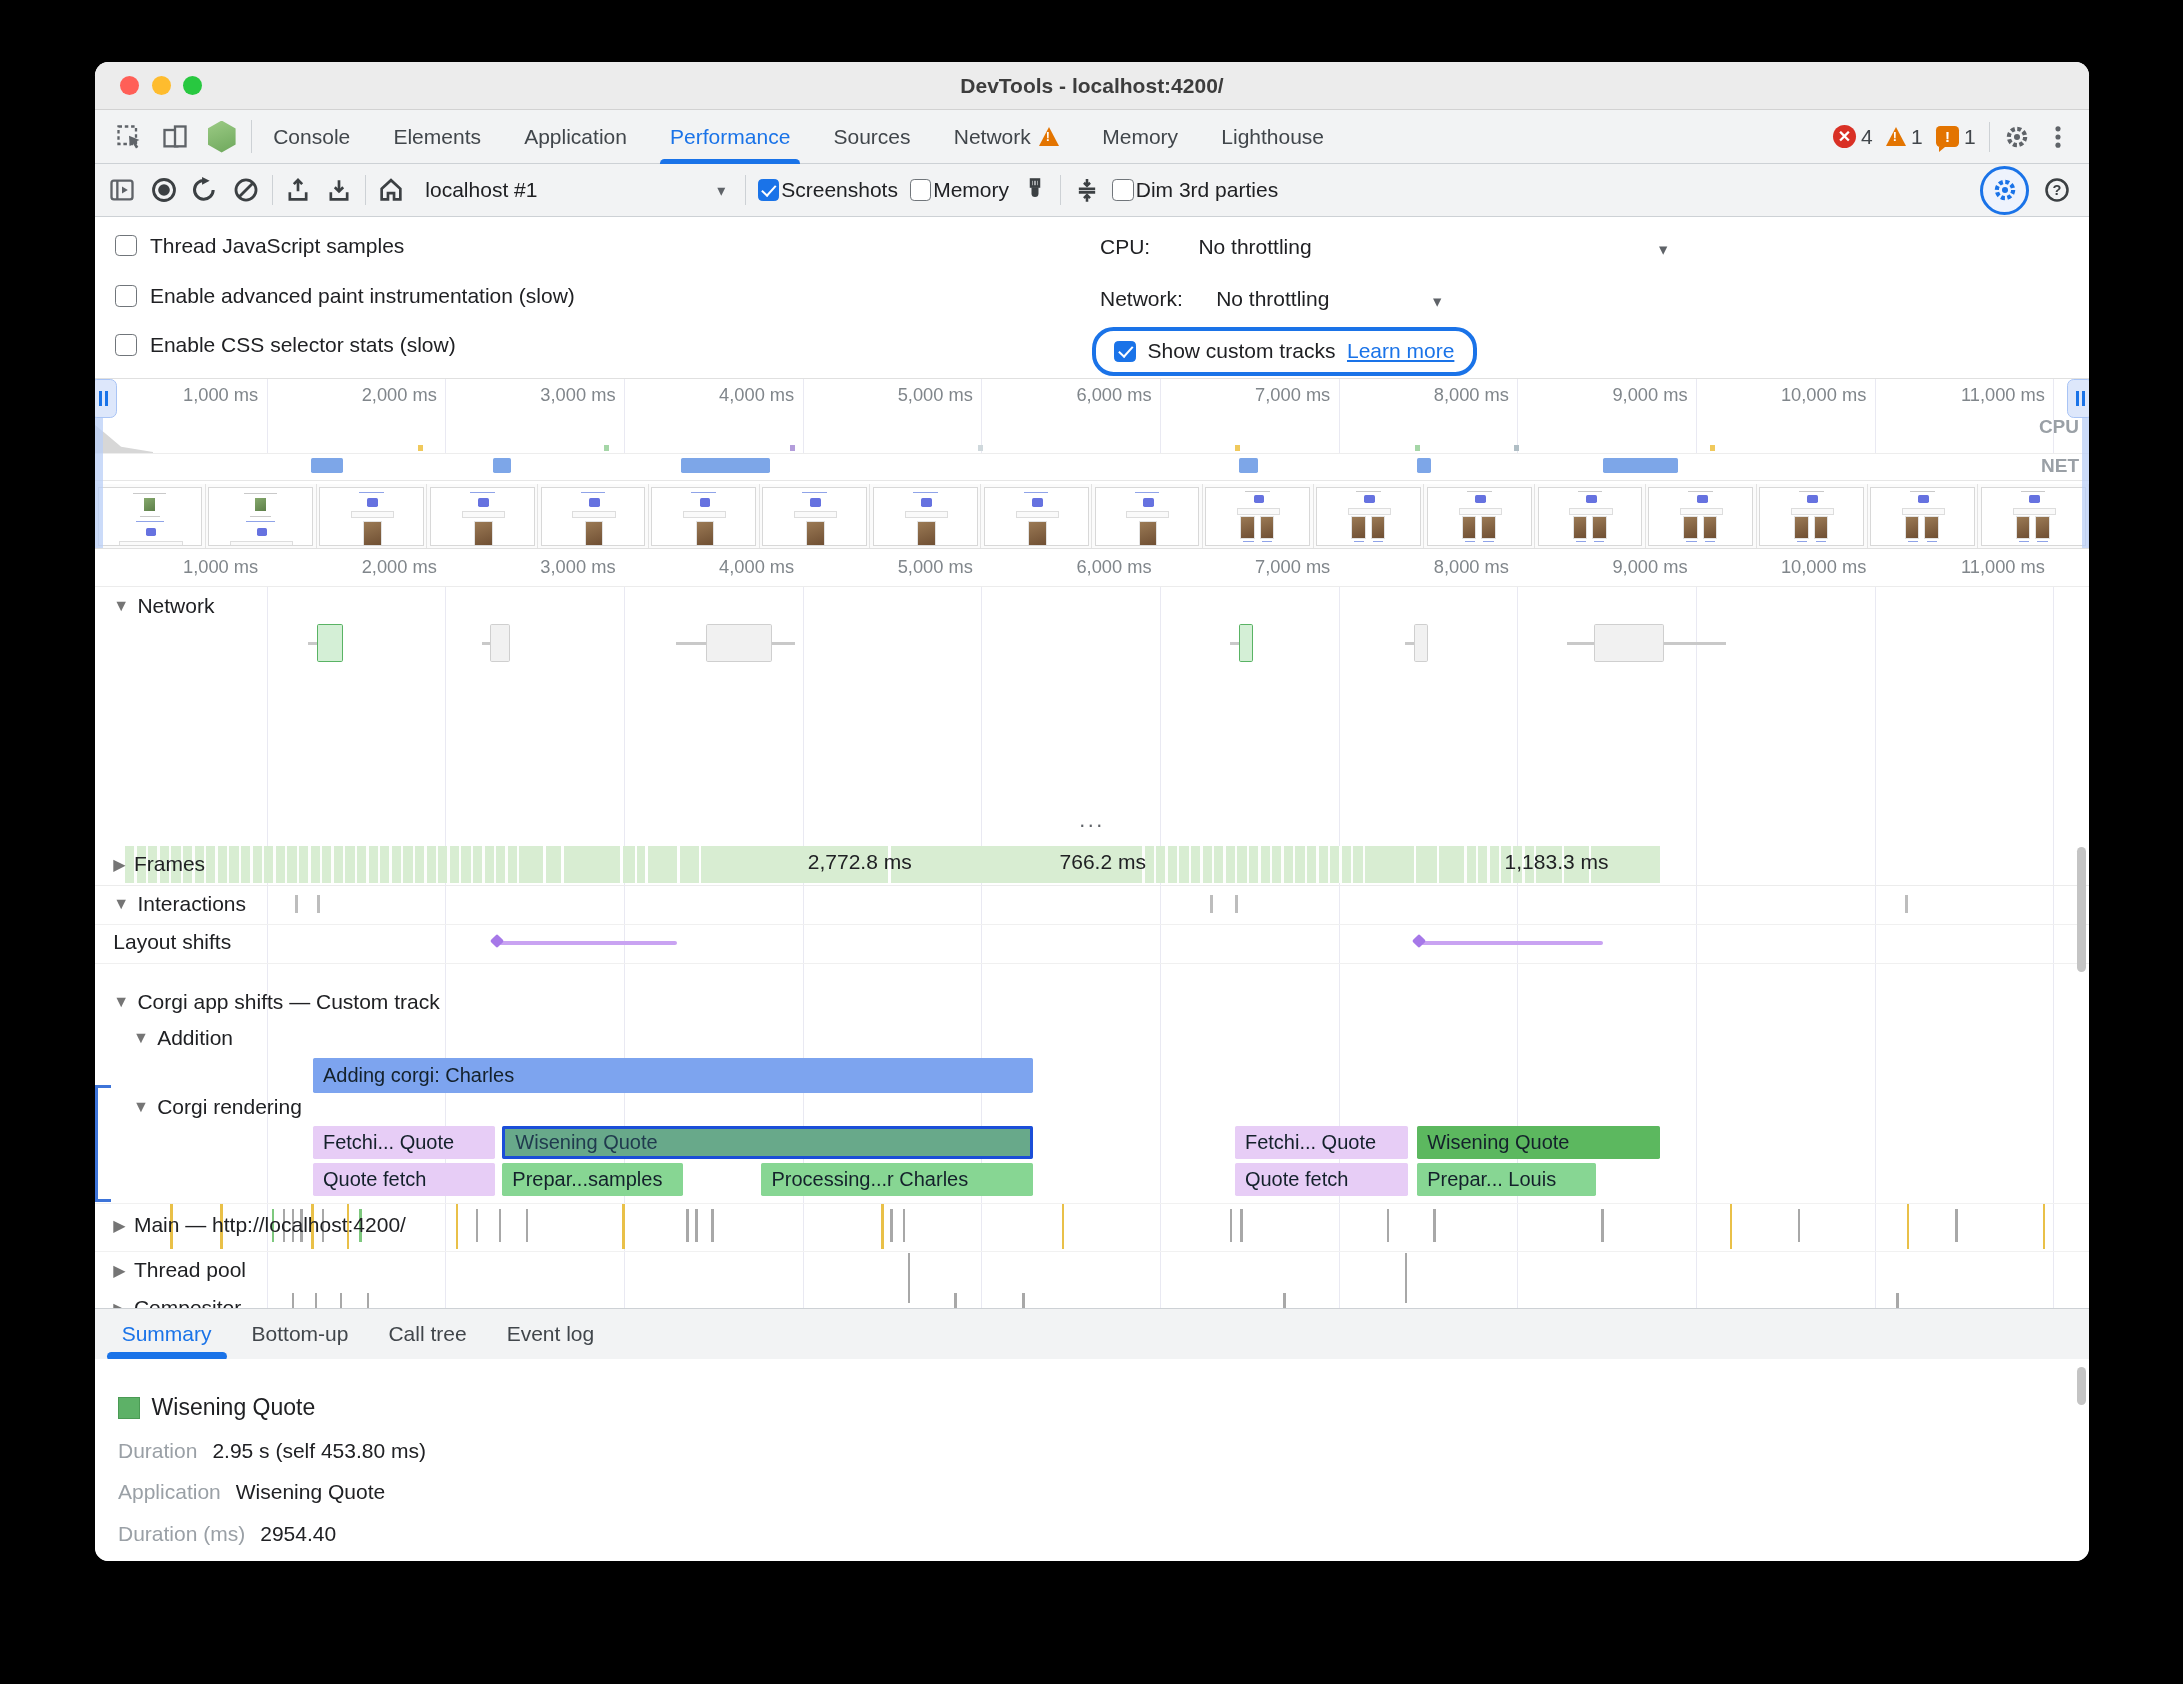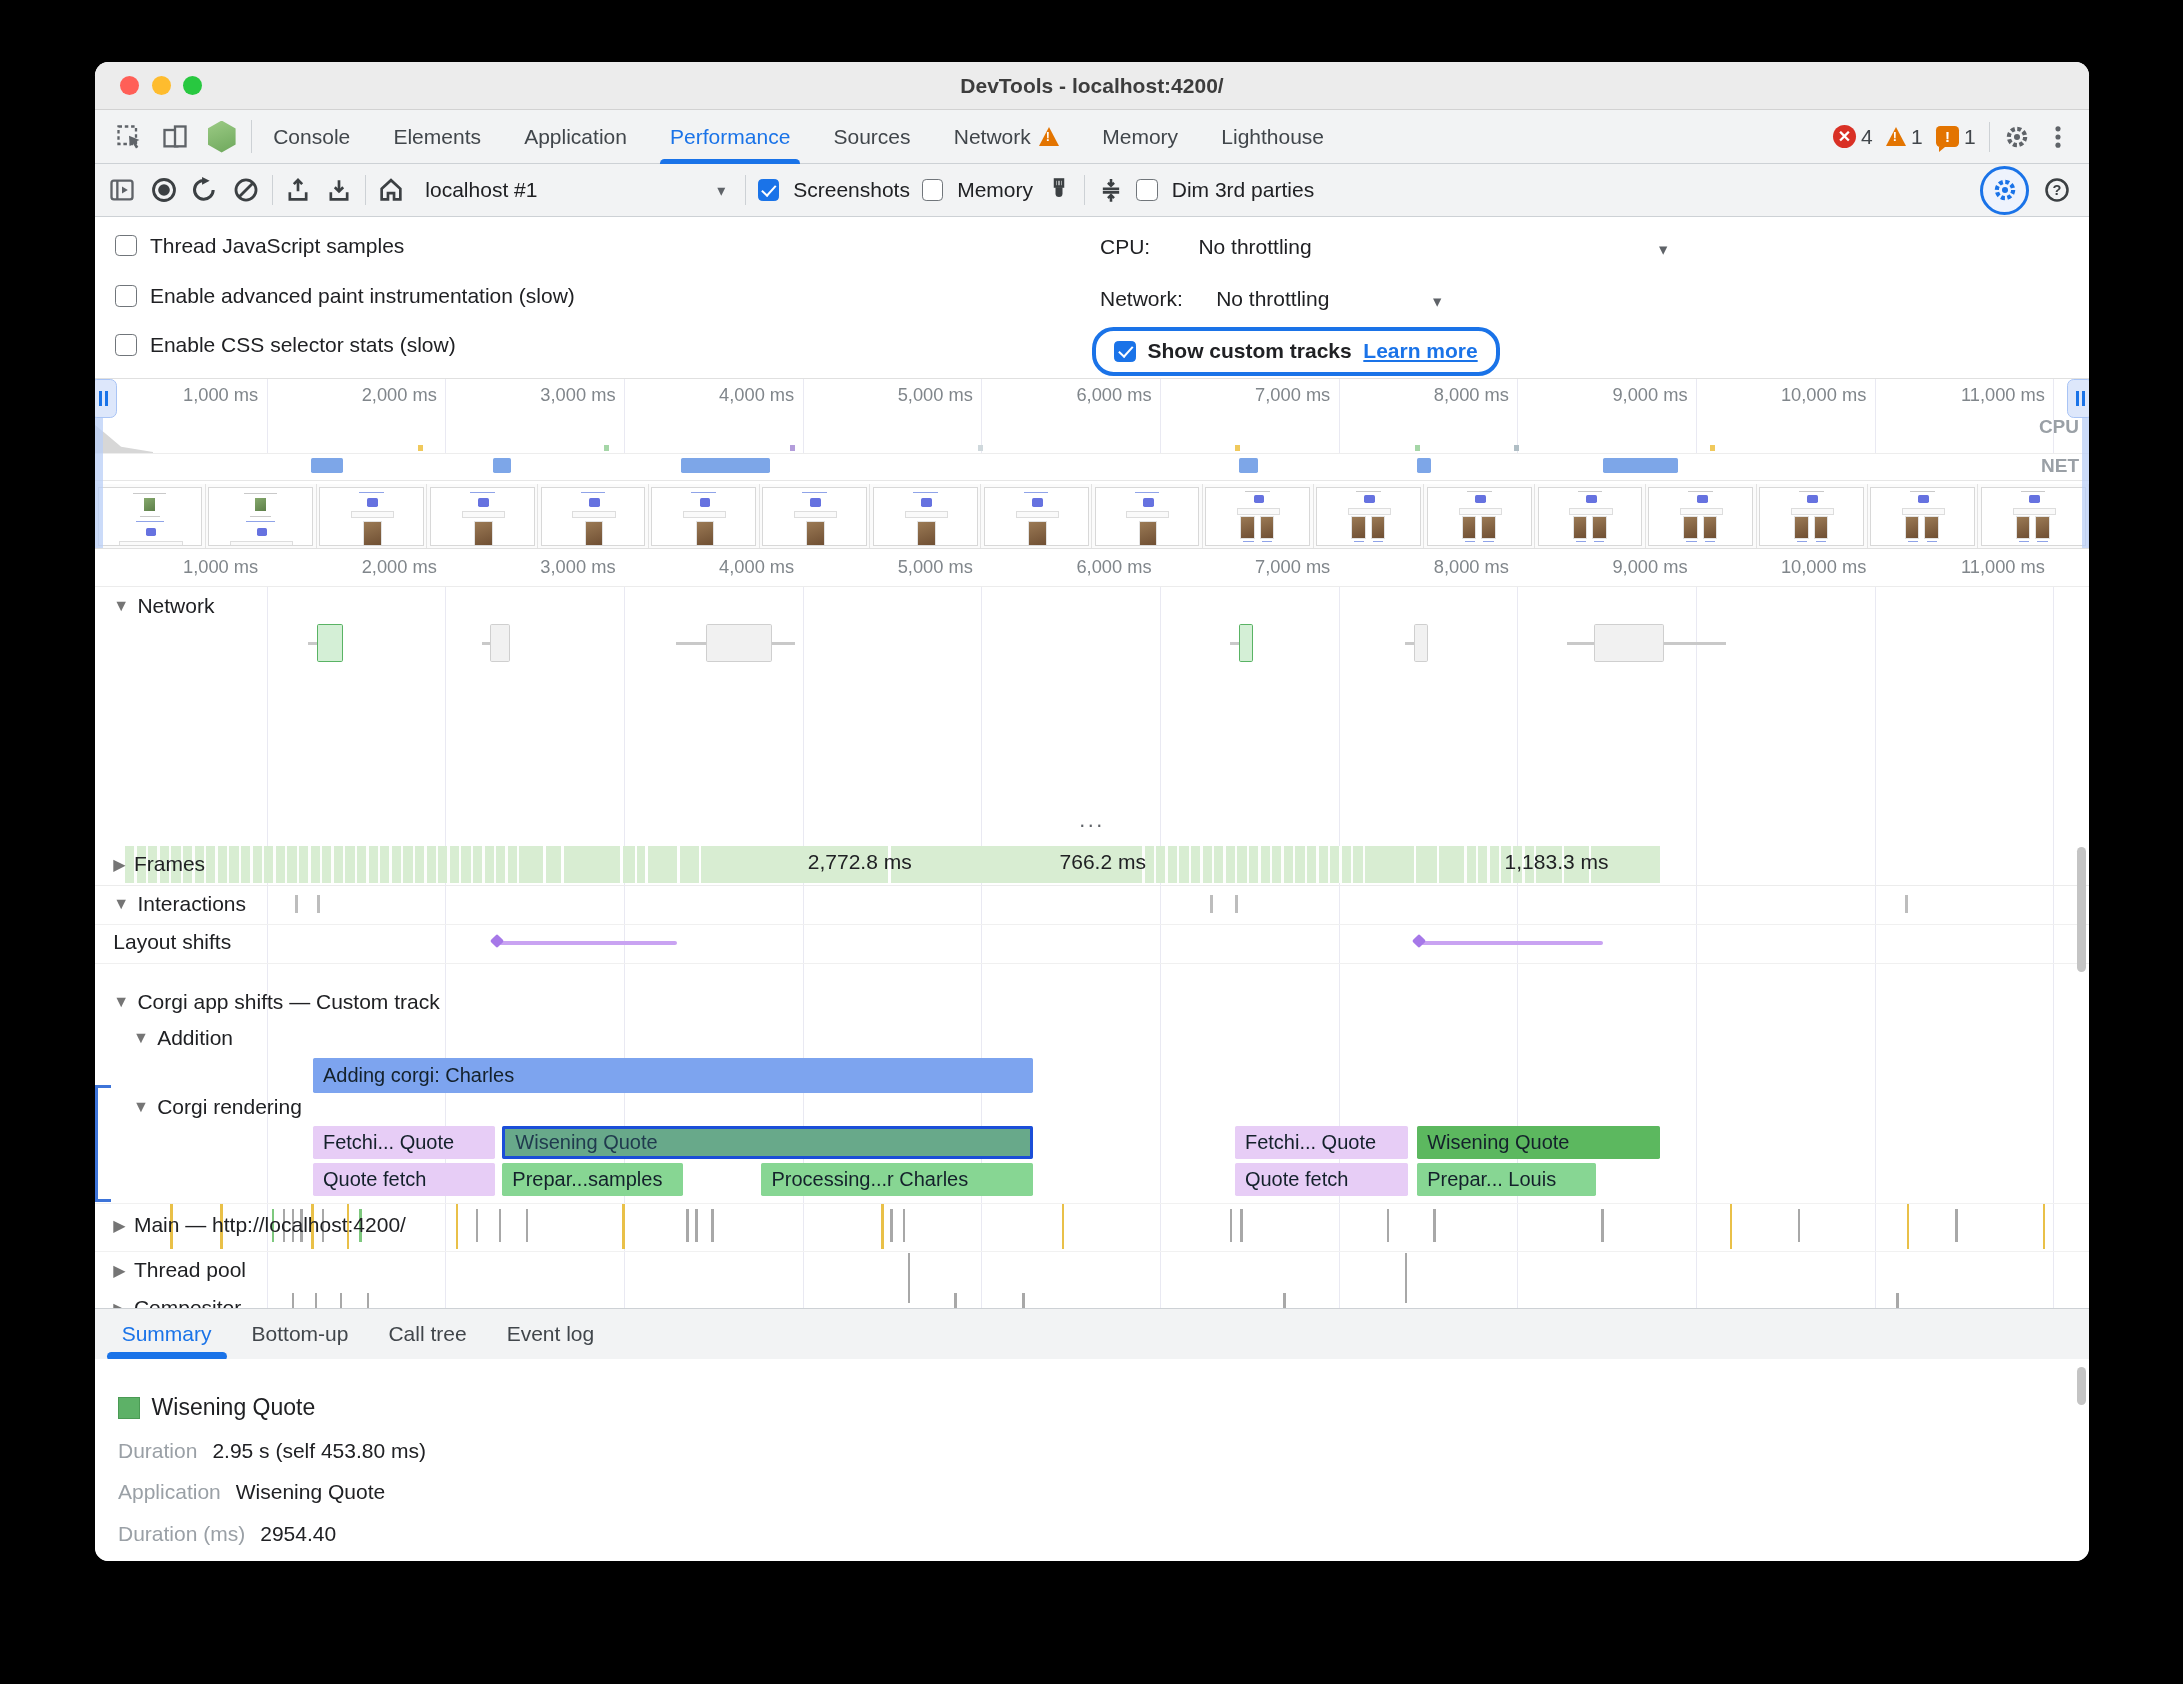--- a/index.html
+++ b/index.html
@@ -32,21 +32,21 @@
   .iss-box{width:23px;height:21.6px;border-radius:4.2px;background:#e37400;color:#fff;font-size:15px;font-weight:bold;
            display:flex;align-items:center;justify-content:center;position:relative;}
   .iss-box:after{content:"";position:absolute;left:2.5px;bottom:-5px;border-left:6.7px solid #e37400;border-bottom:5.8px solid transparent;}
   .vsep{width:0.8px;height:30px;background:#cdd1d5;}
   .icon24{width:28px;height:28px;}
   
   .toolbar{position:relative;height:52px;background:#f2f3f4;border-bottom:0.8px solid #cdd1d5;display:flex;align-items:center;gap:11.6px;padding:0 13.3px;}
   .tgroup{display:flex;align-items:center;gap:13.3px;}
   .dropdown{display:flex;align-items:center;gap:8.3px;font-size:21px;color:#202124;padding:0 8.3px;min-width:300px;justify-content:space-between;}
   .caret{font-size:16px;color:#5f6368;}
-  .cbrow{display:flex;align-items:center;gap:14px;font-size:21px;color:#202124;justify-content:flex-end;}
+  .cbrow{display:flex;align-items:center;gap:2px;font-size:21px;color:#202124;justify-content:flex-end;}
   .cb{width:21.6px;height:21.6px;border:1.7px solid #70757a;border-radius:4.2px;background:#fff;box-sizing:border-box;}
   .cb.checked{background:#1a73e8;border-color:#1a73e8;position:relative;}
   .cb.checked:after{content:"";position:absolute;left:6.7px;top:1.7px;width:5.8px;height:11.6px;border:solid #fff;border-width:0 2.5px 2.5px 0;transform:rotate(42deg);}
   .gearwrap{margin-left:auto;display:flex;align-items:center;gap:13.3px;padding-right:5px;}
   .focusring{width:43px;height:43px;border:3.3px solid #1a73e8;border-radius:50%;display:flex;align-items:center;justify-content:center;background:#eef3fd;}
   
   .settings{position:relative;height:161px;background:#fff;border-bottom:0.8px solid #e0e0e0;}
   .srow{position:absolute;display:flex;align-items:center;gap:13.3px;font-size:21px;color:#202124;}
   .link{color:#1a73e8;text-decoration:underline;}
   .ctring{position:absolute;border:4.2px solid #1a73e8;border-radius:21.6px;display:flex;align-items:center;gap:11.6px;
@@ -268,21 +268,21 @@
         </svg>
       </div>
       <svg class="icon24" viewBox="0 0 24 24">
         <circle cx="12" cy="12" r="9" fill="none" stroke="#3c4043" stroke-width="2.2"></circle>
         <text x="12" y="16.4" text-anchor="middle" font-size="12.5" font-weight="bold" fill="#3c4043" font-family="Liberation Sans, sans-serif">?</text>
       </svg>
     </div>
   </div>
 
   <div class="settings" id="settingsPane">
-    <div class="ctring" id="ctring" style="left:997px;top:110px;font-weight:bold;">
+    <div class="ctring" id="ctring" style="left:997px;top:110px;">
       <span class="cb checked"></span>
       <span>Show custom tracks</span>
       <span class="link">Learn more</span>
     </div>
     <div class="srow" style="left:1005px;top:18.3px;">
       <span>CPU:</span>
       <span style="width:21.6px;"></span>
       <span>No throttling</span>
     </div>
     <div class="ddcaret" style="position:absolute;left:1564px;top:23px;">▾</div>

